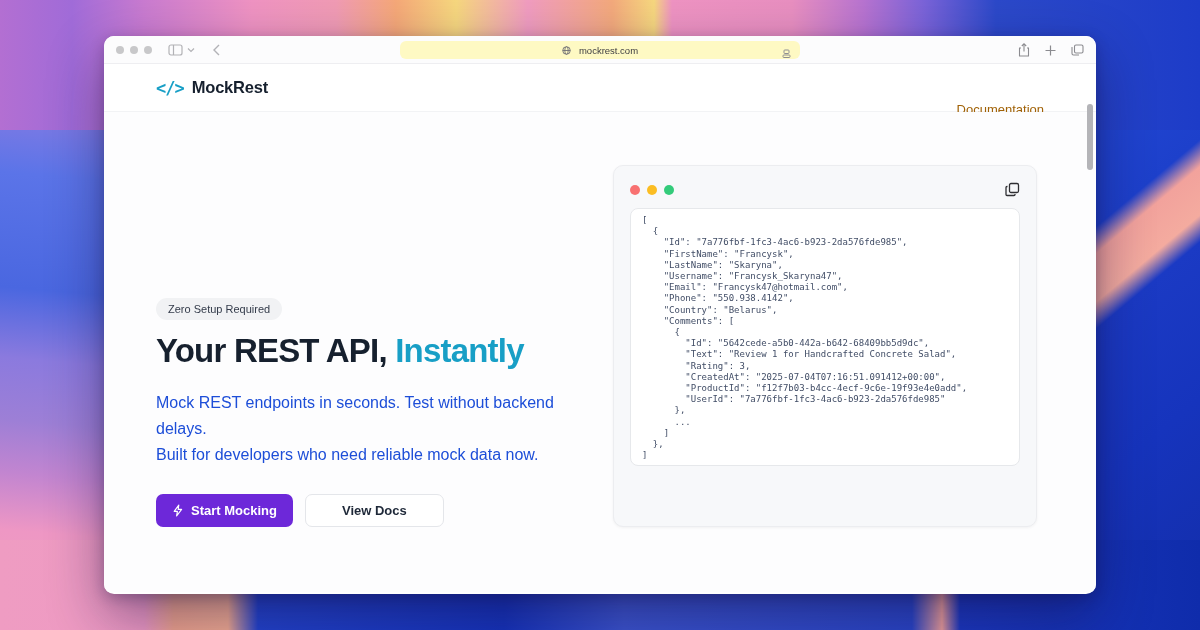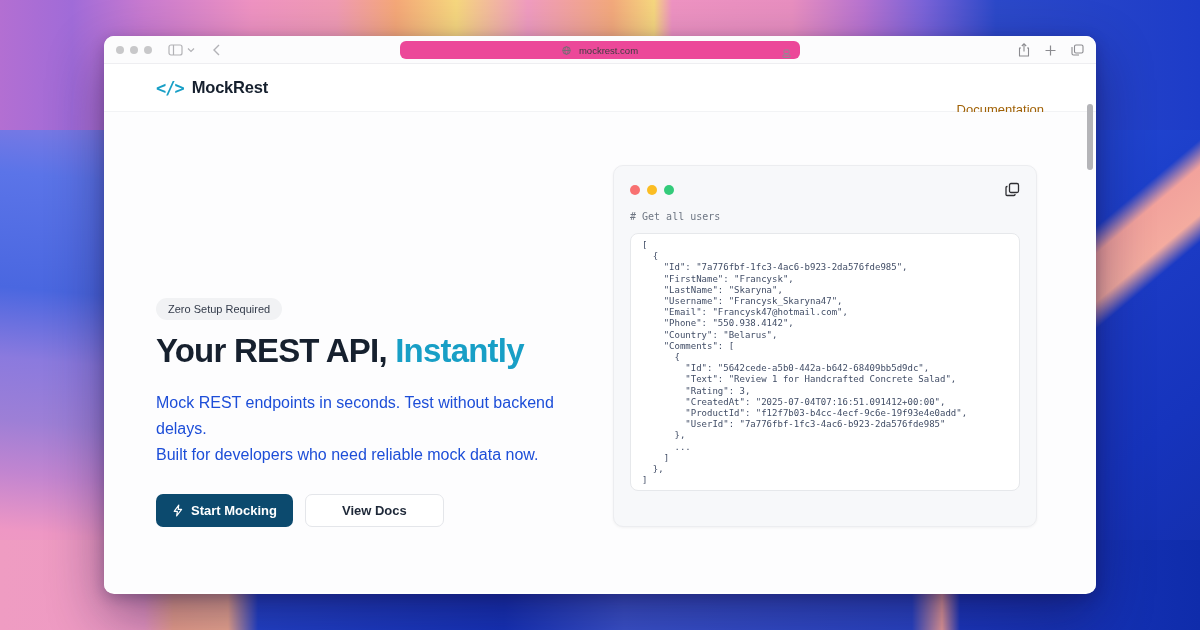--- a/index.html
+++ b/index.html
@@ -26,21 +26,21 @@
 
   .chrome { position:relative; height:28px; background:#fcfcfd; border-bottom:1px solid #eeeef1;
     display:flex; align-items:center; padding:0 12px; }
   .dots { display:flex; gap:6px; margin-right:16px; }
   .dot { width:8px; height:8px; border-radius:50%; background:#c8c8ca; }
   .chrome-ic { display:flex; align-items:center; color:#b2b2b6; }
   .chev-down { margin-left:4px; }
   .back-chev { margin-left:18px; }
 
   .url-pill { position:absolute; left:50%; top:5px; transform:translateX(-50%);
-    width:400px; height:18px; background:#ec4899; border-radius:6px;
+    width:400px; height:18px; background:#fef9c3; border-radius:6px;
     display:flex; align-items:center; justify-content:center; gap:8px; }
   .url-text { font-size:9.5px; color:#3c3c40; }
   .reader { position:absolute; right:8px; top:4px; color:#8d8d92; }
   .chrome-right { position:absolute; right:12px; top:0; height:28px; display:flex; align-items:center; gap:15px; color:#8b8b90; }
 
   .scrollbar { position:absolute; right:3px; top:68px; width:6px; height:66px; background:#b4b4b8; border-radius:3px; z-index:50; }
 
   
   .site-header { height:48px; background:#fff; border-bottom:1px solid #f2f3f5;
     display:flex; align-items:center; justify-content:space-between; padding:0 52px; }
@@ -54,21 +54,21 @@
 
   .hero { position:absolute; left:52px; top:140px; width:450px;margin-top:46px; }
   .badge { display:inline-block; padding:5px 12px; background:#f1f2f4; border-radius:20px;
     font-size:11px; font-weight:500; color:#333b4a; }
   .hero h1 { margin-top:12px; font-size:33px; font-weight:700; letter-spacing:-.8px; color:#16202e; white-space:nowrap; }
   .hero h1 .accent { color:#189fc6; }
   .hero p { margin-top:20px; font-size:16px; line-height:1.62; color:#1d4ed8; white-space:pre-line; }
   .cta-row { margin-top:26px; display:flex; gap:12px; }
   .btn { display:inline-flex; align-items:center; gap:7px; font-size:13px; font-weight:600;
     border-radius:7px; padding:8px 16px; cursor:pointer; border:none; font-family:inherit; }
-  .btn-primary { background:#0c4a6e; color:#fff; }
+  .btn-primary { background:#6d28d9; color:#fff; }
   .btn-secondary { background:#fff; color:#1e2838; border:1px solid #e4e6ea; padding:8px 36px; }
 
   
   .panel { position:absolute; left:509px; top:53px; width:424px; height:362px;
     background:#f7f8fa; border:1px solid #ecedf0; border-radius:10px; padding:16px;
     box-shadow:0 1px 3px rgba(0,0,0,.05); }
   .panel-head { display:flex; align-items:center; justify-content:space-between; }
   .pdots { display:flex; gap:7px; }
   .pdot { width:10px; height:10px; border-radius:50%; }
   .copy-btn { color:#2f2f33; cursor:pointer; display:flex; }
@@ -192,21 +192,20 @@
           <span class="pdot" style="background:#fbbd23;"></span>
           <span class="pdot" style="background:#33cb7a;"></span>
         </div>
         <span class="copy-btn">
           <svg width="15" height="15" viewBox="0 0 15 15" fill="none" stroke="currentColor" stroke-width="1.3">
             <rect x="4.5" y="1.5" width="9" height="9" rx="1.5"></rect>
             <path d="M2.5 4.5 H2 a1 1 0 0 0 -1 1 V12.5 a1 1 0 0 0 1 1 H9 a1 1 0 0 0 1 -1 V12"></path>
           </svg>
         </span>
       </div>
-      <div class="code-comment mono"># Get all users</div>
       <div class="code-box">
         <pre>[
   {
     "Id": "7a776fbf-1fc3-4ac6-b923-2da576fde985",
     "FirstName": "Francysk",
     "LastName": "Skaryna",
     "Username": "Francysk_Skaryna47",
     "Email": "Francysk47@hotmail.com",
     "Phone": "550.938.4142",
     "Country": "Belarus",

